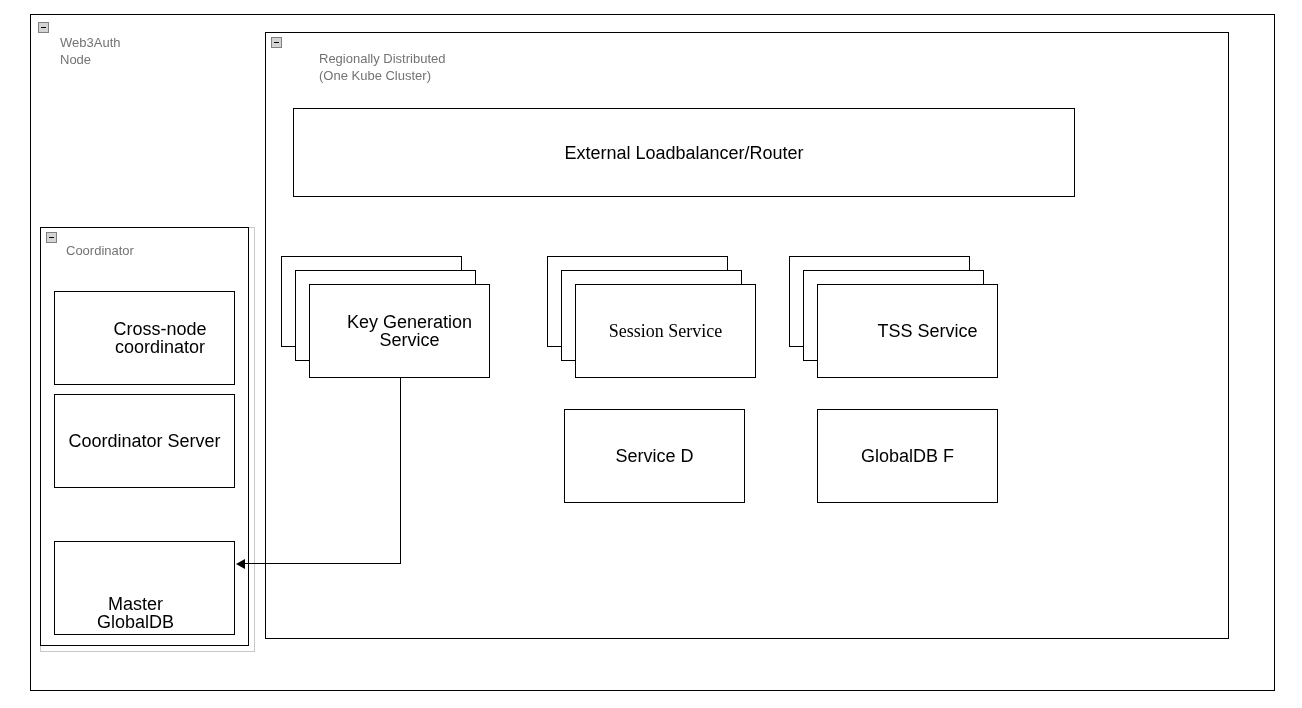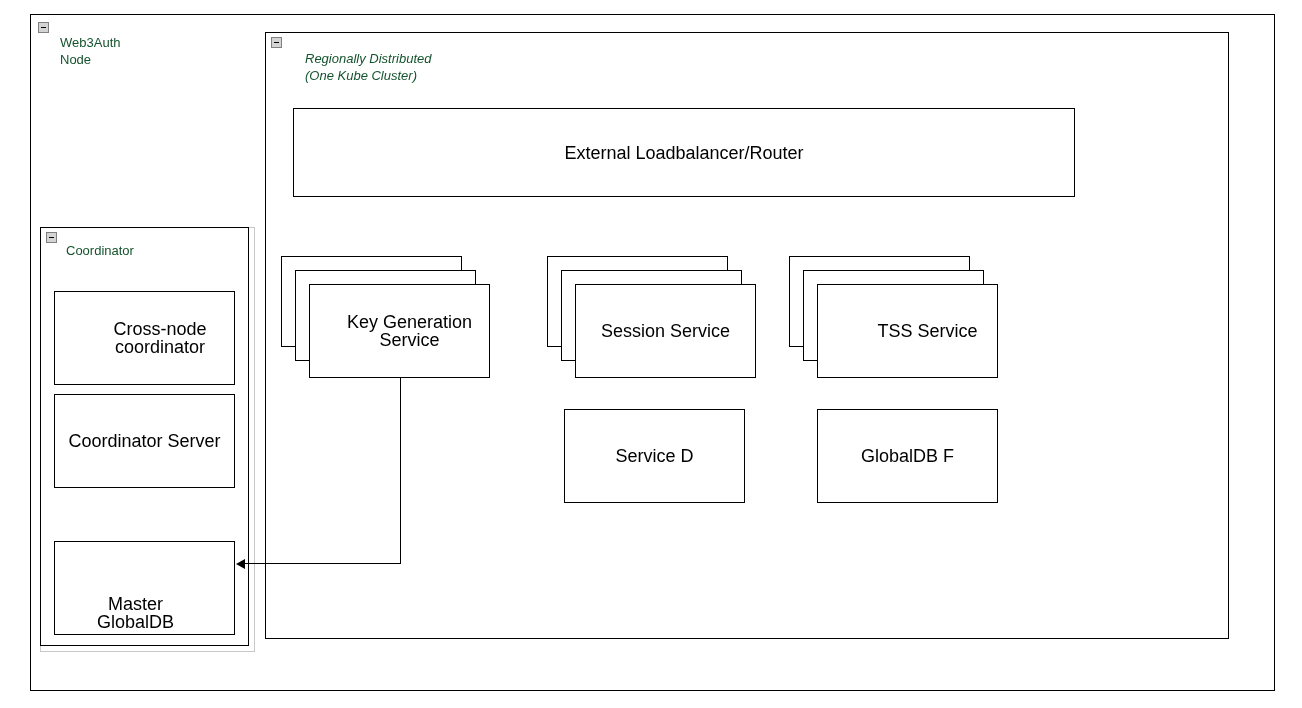--- a/index.html
+++ b/index.html
@@ -25,21 +25,21 @@
     box-sizing: border-box;
   }
   .container-box {
     border: 1px solid #000000;
     background: #ffffff;
   }
   .label-tl {
     position: absolute;
     font-size: 13px;
     line-height: 17px;
-    color: #14532d;
+    color: #737373;
     white-space: pre;
   }
   .centered-label {
     position: absolute;
     display: flex;
     align-items: center;
     justify-content: center;
     text-align: center;
     font-size: 18px;
     line-height: 18px;
@@ -94,36 +94,36 @@
 
 <div id="canvas">
 
   <div class="container-box" style="position:absolute;left:30px;top:14px;width:1243px;height:675px;"></div>
   <div class="collapse-icon" style="left:38px;top:22px;"></div>
   <div class="label-tl" style="left:60px;top:34px;">Web3Auth
 Node</div>
 
   <div class="container-box" style="position:absolute;left:265px;top:32px;width:962px;height:605px;"></div>
   <div class="collapse-icon" style="left:271px;top:37px;"></div>
-  <div class="label-tl" style="left:305px;top:50px;font-style:italic;">Regionally Distributed
+  <div class="label-tl" style="left:319px;top:50px;">Regionally Distributed
 (One Kube Cluster)</div>
 
   <div class="box" style="left:293px;top:108px;width:782px;height:89px;"></div>
   <div class="centered-label" style="left:293px;top:108px;width:782px;height:89px;">External Loadbalancer/Router</div>
 
   <div class="stack-shadow" style="left:281px;top:256px;width:181px;height:91px;"></div>
   <div class="stack-shadow" style="left:295px;top:270px;width:181px;height:91px;"></div>
   <div class="box" style="left:309px;top:284px;width:181px;height:94px;"></div>
   <div class="centered-label" style="left:309px;top:284px;width:201px;height:94px;">Key Generation
 Service</div>
 
   <div class="stack-shadow" style="left:547px;top:256px;width:181px;height:91px;"></div>
   <div class="stack-shadow" style="left:561px;top:270px;width:181px;height:91px;"></div>
   <div class="box" style="left:575px;top:284px;width:181px;height:94px;"></div>
-  <div class="centered-label" style="left:575px;top:284px;width:181px;height:94px;">Session Service</div>
+  <div class="centered-label" style="left:575px;top:284px;width:181px;height:94px;font-family:Liberation Serif, serif;">Session Service</div>
 
   <div class="stack-shadow" style="left:789px;top:256px;width:181px;height:91px;"></div>
   <div class="stack-shadow" style="left:803px;top:270px;width:181px;height:91px;"></div>
   <div class="box" style="left:817px;top:284px;width:181px;height:94px;"></div>
   <div class="centered-label" style="left:817px;top:284px;width:181px;height:94px;padding-left:40px;">TSS Service</div>
 
   <div class="box" style="left:564px;top:409px;width:181px;height:94px;"></div>
   <div class="centered-label" style="left:564px;top:409px;width:181px;height:94px;">Service D</div>
 
   <div class="box" style="left:817px;top:409px;width:181px;height:94px;"></div>

